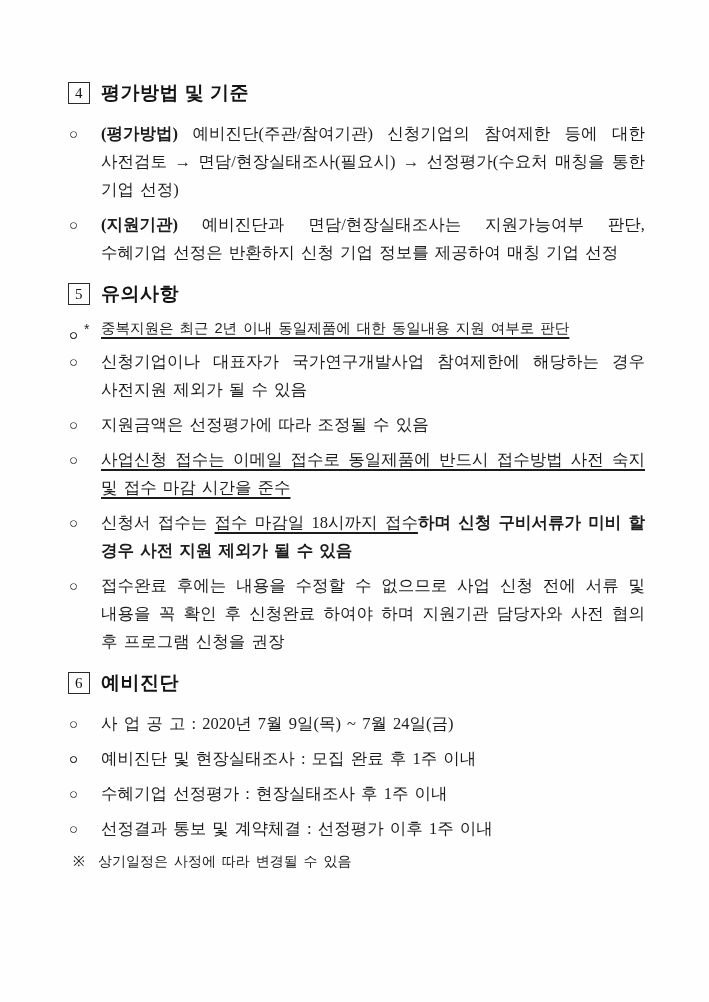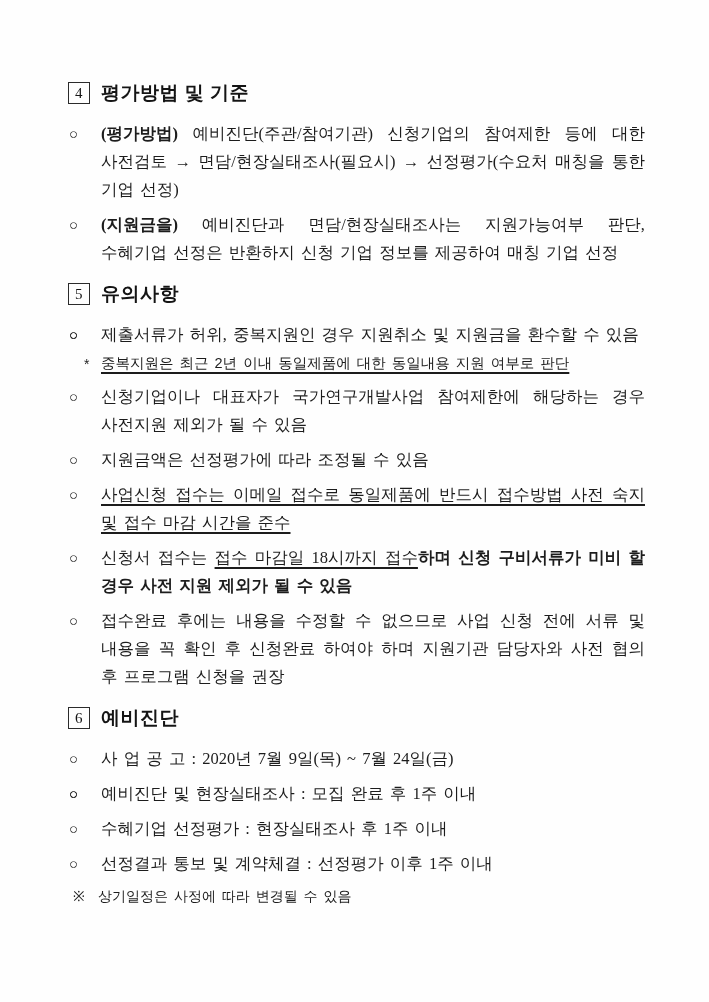--- a/index.html
+++ b/index.html
@@ -67,29 +67,29 @@
 </head>
 <body>
 
 <div class="page">
     <section class="doc-section">
       <div class="section-header">
         <span class="num-box">4</span>
         <span>평가방법 및 기준</span>
       </div>
       <div class="item"><span class="marker">○</span><span class="item-text"><span class="seg bold">(평가방법)</span><span class="seg normal"> 예비진단(주관/참여기관) 신청기업의 참여제한 등에 대한 사전검토 → 면담/현장실태조사(필요시) → 선정평가(수요처 매칭을 통한 기업 선정)</span></span></div>
-      <div class="item"><span class="marker">○</span><span class="item-text"><span class="seg bold">(지원금을)</span><span class="seg normal"> 예비진단과 면담/현장실태조사는 지원가능여부 판단, 수혜기업 선정은 반환하지 신청 기업 정보를 제공하여 매칭 기업 선정</span></span></div>
+      <div class="item"><span class="marker">○</span><span class="item-text"><span class="seg bold">(지원기관)</span><span class="seg normal"> 예비진단과 면담/현장실태조사는 지원가능여부 판단, 수혜기업 선정은 반환하지 신청 기업 정보를 제공하여 매칭 기업 선정</span></span></div>
     </section>
     <section class="doc-section">
       <div class="section-header">
         <span class="num-box">5</span>
         <span>유의사항</span>
       </div>
       <div class="item"><span class="marker">○</span></div>
-      <div class="item"><span class="marker">○</span><span class="item-text"><span class="seg normal">제출서류가 허위, 중복지원인 경우 지원취소 및 지원금을 환수할 수 있음</span></span></div>
+      <div class="item"><span class="marker">○</span></div>
       <div class="item sub"><span class="marker">*</span><span class="item-text"><span class="seg bold-underline">중복지원은 최근 2년 이내 동일제품에 대한 동일내용 지원 여부로 판단</span></span></div>
       <div class="item"><span class="marker">○</span><span class="item-text"><span class="seg normal">신청기업이나 대표자가 국가연구개발사업 참여제한에 해당하는 경우 사전지원 제외가 될 수 있음</span></span></div>
       <div class="item"><span class="marker">○</span><span class="item-text"><span class="seg normal">지원금액은 선정평가에 따라 조정될 수 있음</span></span></div>
       <div class="item"><span class="marker">○</span><span class="item-text"><span class="seg bold-underline">사업신청 접수는 이메일 접수로 동일제품에 반드시 접수방법 사전 숙지 및 접수 마감 시간을 준수</span></span></div>
       <div class="item"><span class="marker">○</span><span class="item-text"><span class="seg normal">신청서 접수는 </span><span class="seg bold-underline">접수 마감일 18시까지 접수</span><span class="seg bold">하며 </span><span class="seg bold">신청 구비서류가 미비 할 경우 사전 지원 제외가 될 수 있음</span></span></div>
       <div class="item"><span class="marker">○</span><span class="item-text"><span class="seg normal">접수완료 후에는 내용을 수정할 수 없으므로 사업 신청 전에 서류 및 내용을 꼭 확인 후 신청완료 하여야 하며 지원기관 담당자와 사전 협의 후 프로그램 신청을 권장</span></span></div>
     </section>
     <section class="doc-section">
       <div class="section-header">
         <span class="num-box">6</span>

